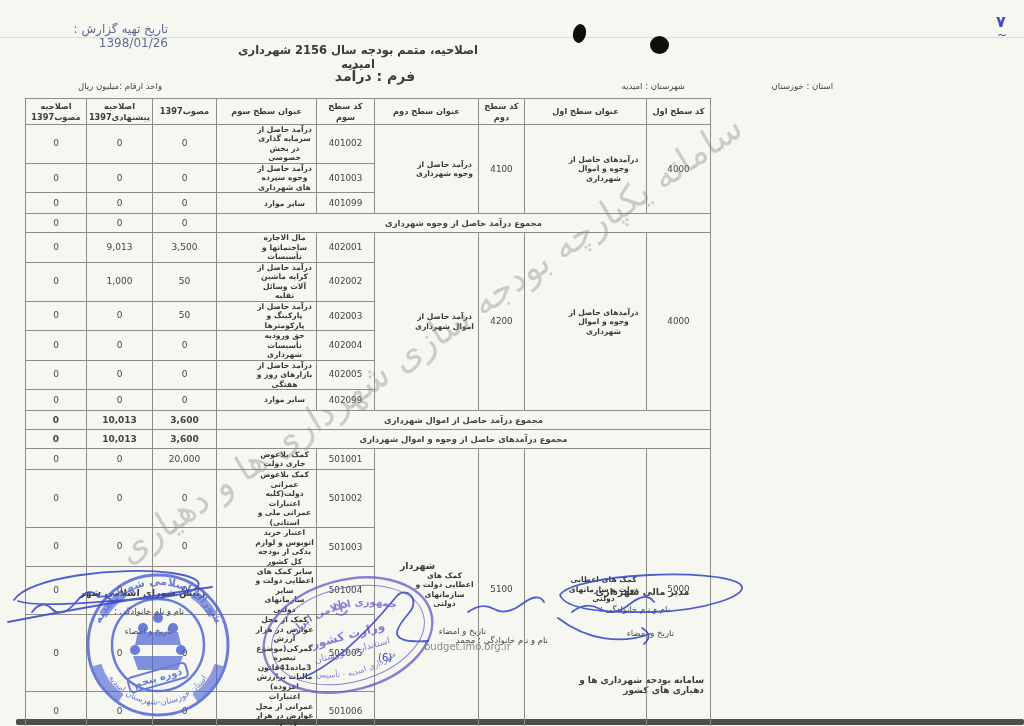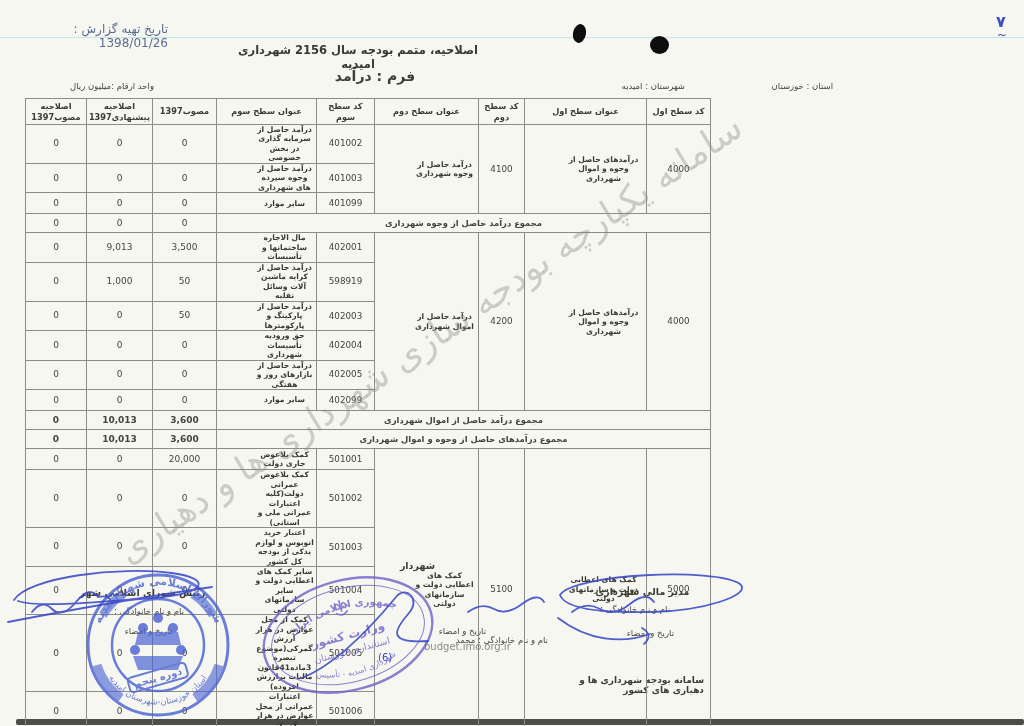--- a/index.html
+++ b/index.html
@@ -14,21 +14,21 @@
   .scanline{left:0;top:37px;width:1024px;height:1px;background:rgba(160,215,225,.55);}
   .bottomband{left:16px;top:719px;width:1008px;height:6px;background:#4d4d49;border-radius:2px;}
   .blob{background:#0e0e0e;border-radius:50%;}
   .pagenum{left:996px;top:12px;color:#3f4fc0;font-size:16px;font-weight:bold;}
   .pagenum-tilde{left:997px;top:28px;color:#3f4fc0;font-size:12px;}
   .dateline{left:18px;top:22px;width:150px;font-size:12px;color:#5b6c8f;}
   .title{left:228px;top:43px;width:260px;font-size:11.5px;font-weight:bold;color:#3a3a34;}
   .formline{left:330px;top:68px;width:90px;font-size:14px;font-weight:bold;color:#3f3f38;}
   .province{left:733px;top:81px;width:100px;font-size:8.5px;}
   .county{left:585px;top:81px;width:100px;font-size:8.5px;}
-  .unit{left:24px;top:81px;width:130px;font-size:8.5px;}
+  .unit{left:32px;top:81px;width:130px;font-size:8.5px;}
   .watermark{
     left:-20px;top:318px;width:900px;text-align:center;
     font-size:36px;letter-spacing:3px;color:rgba(140,140,134,.40);
     transform:rotate(-35deg) skewX(-4deg);white-space:nowrap;z-index:3;pointer-events:none;
   }
   
   #tbl{
     position:absolute;left:25px;top:98px;width:686px;z-index:2;
     border-collapse:collapse;table-layout:fixed;direction:rtl;
   }
@@ -131,21 +131,21 @@
         <td class="title" rowspan="6">درآمدهای حاصل از وجوه و اموال شهرداری</td>
         <td class="code" rowspan="6">4200</td>
         <td class="title" rowspan="6">درآمد حاصل از اموال شهرداری</td>
         <td class="code">402001</td>
         <td class="title">مال الاجاره ساختمانها و تأسیسات</td>
         <td class="num">3,500</td>
         <td class="num">9,013</td>
         <td class="num">0</td>
       </tr>
       <tr style="height: 27px;">
-        <td class="code">598919</td>
+        <td class="code">402002</td>
         <td class="title">درآمد حاصل از کرایه ماشین آلات وسائل نقلیه</td>
         <td class="num">50</td>
         <td class="num">1,000</td>
         <td class="num">0</td>
       </tr>
       <tr style="height: 21px;">
         <td class="code">402003</td>
         <td class="title">درآمد حاصل از پارکینگ و پارکومترها</td>
         <td class="num">50</td>
         <td class="num">0</td>

